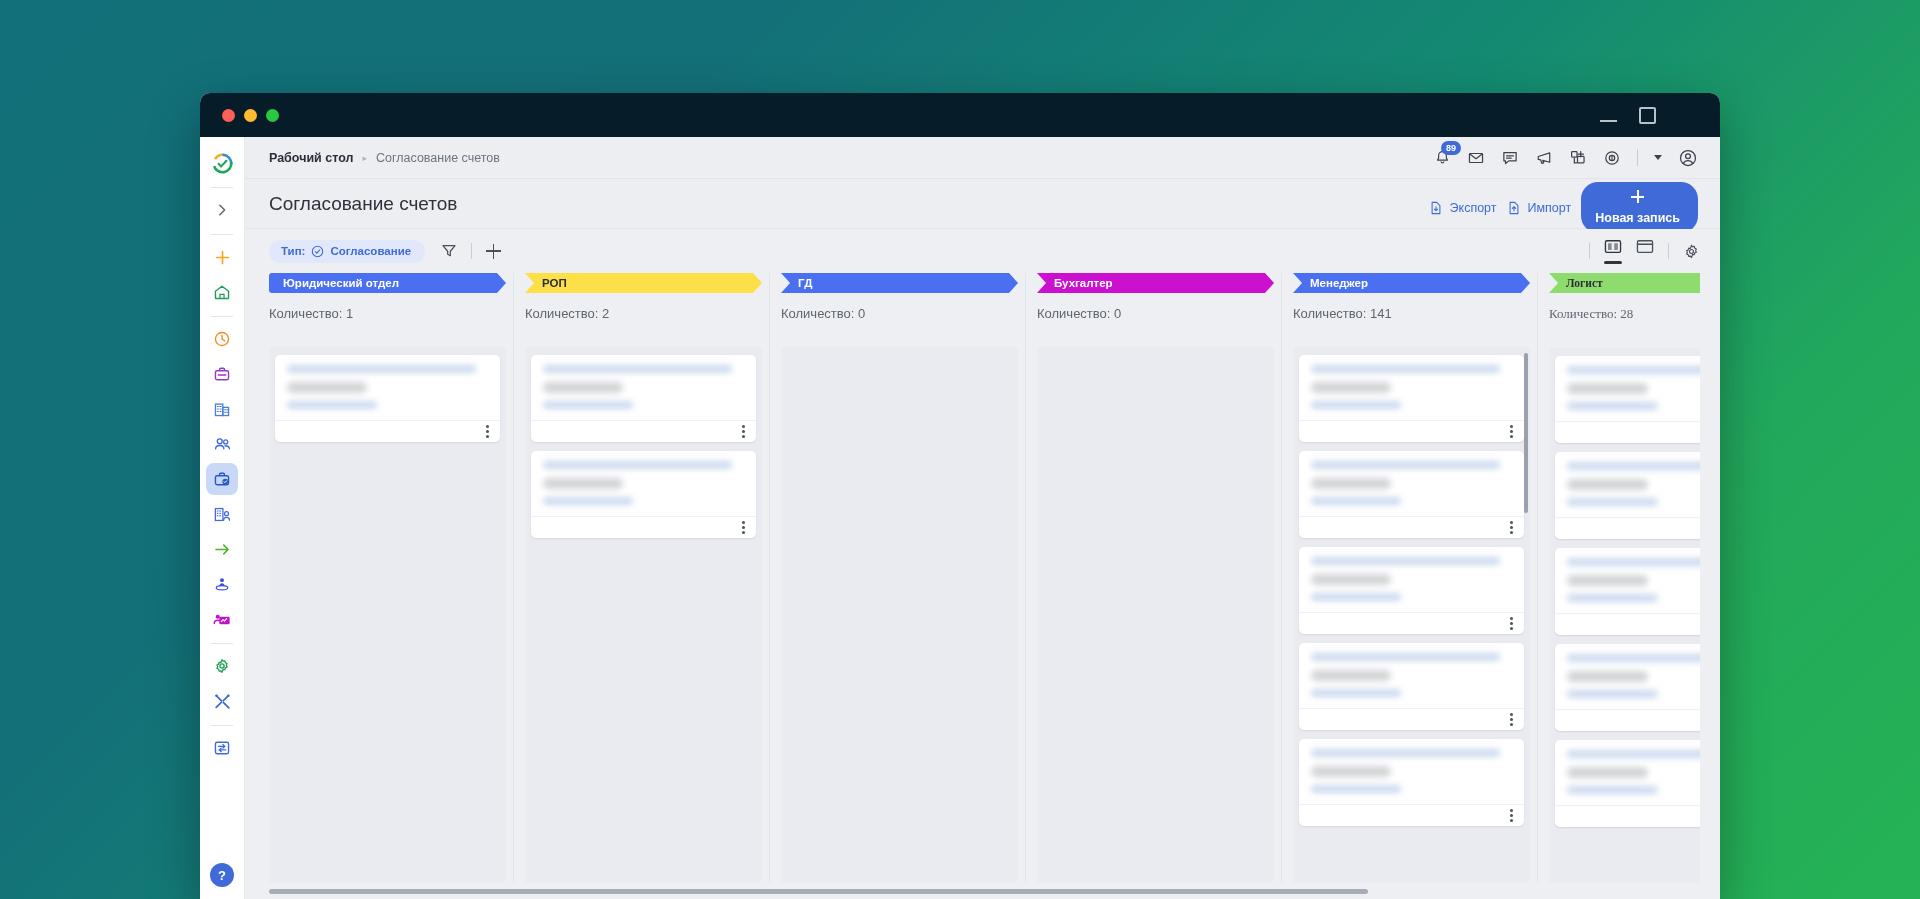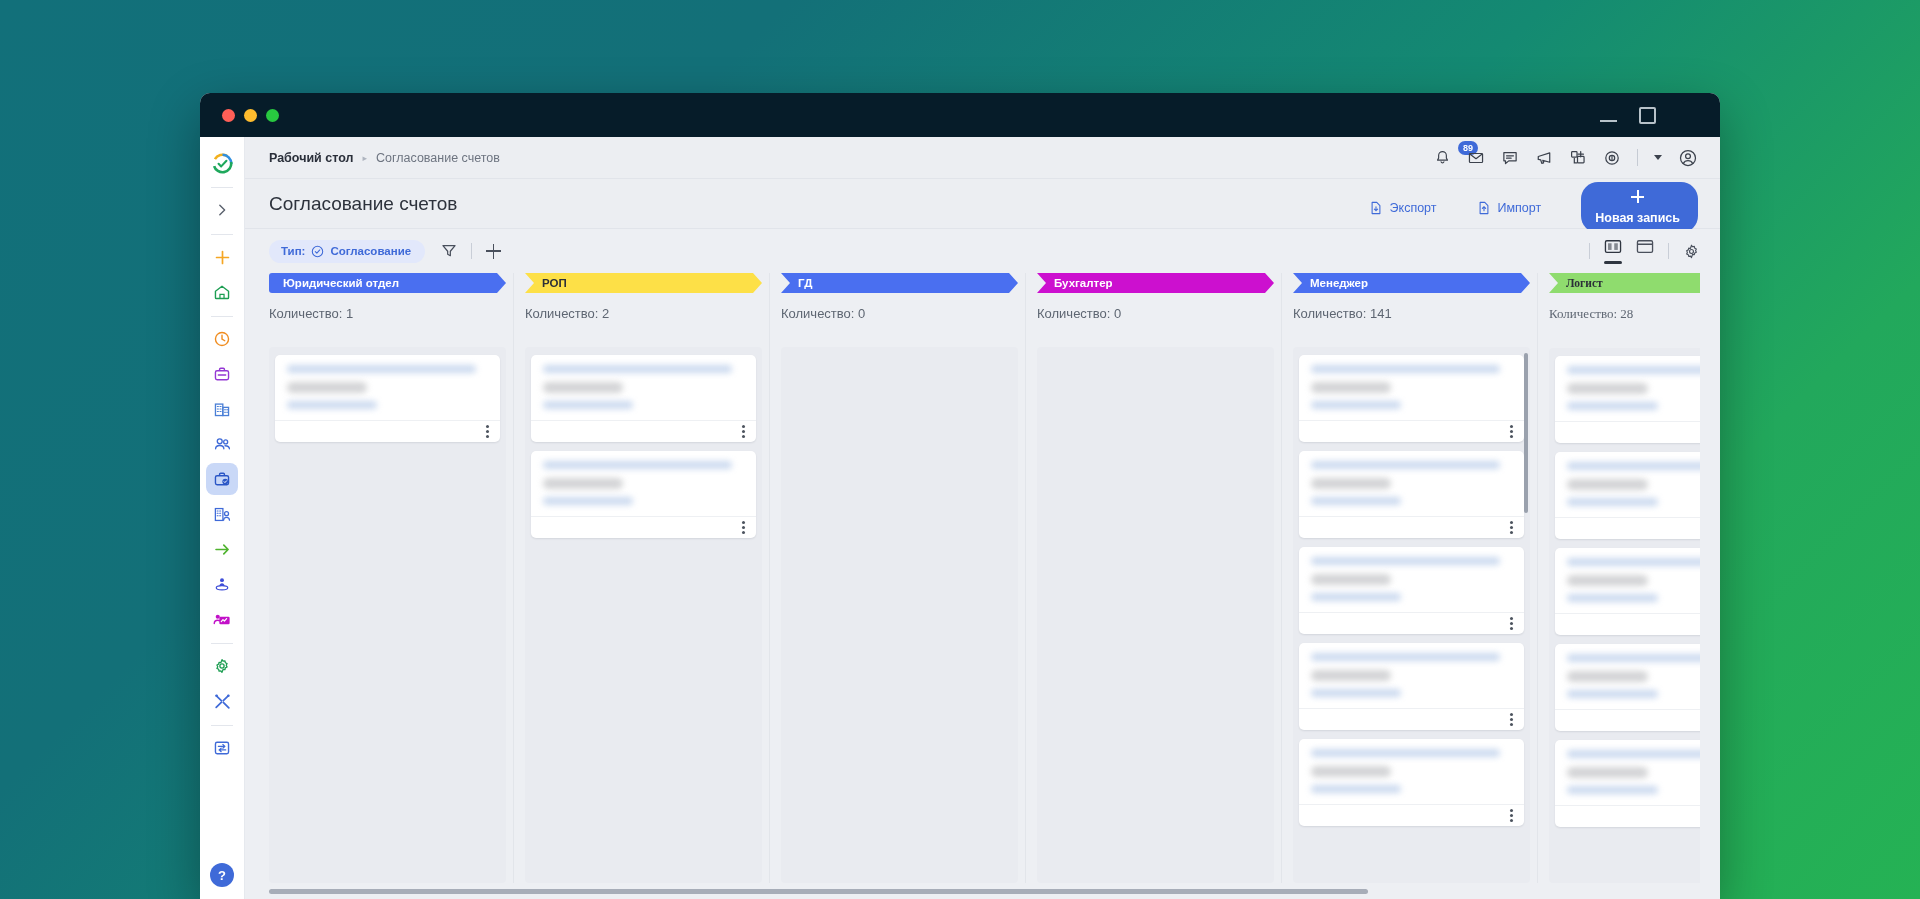--- a/index.html
+++ b/index.html
@@ -117,21 +117,21 @@
     gap: 32px;
   }
   .breadcrumb { display: flex; align-items: center; gap: 9px; font-size: 12.5px; }
   .bc-root { color: #2a2f3a; font-weight: bold; }
   .bc-sep { color: #aeb4bf; font-size: 9px; }
   .bc-leaf { color: #6d7480; }
 
   .topicons { margin-left: auto; display: flex; align-items: center; gap: 16px; }
   .ticon { position: relative; display: flex; align-items: center; justify-content: center; cursor: pointer; }
   .badge {
-    position: absolute; top: -8px; left: 24px;
+    position: absolute; top: -8px; left: 7px;
     background: #3f6ad8; color: #fff;
     font-size: 9px; font-weight: bold;
     border-radius: 9px; padding: 1px 5px;
     line-height: 12px; min-width: 19px; text-align: center;
   }
   .topdiv { width: 1px; height: 17px; background: #c6cbd4; }
   .caret-d {
     width: 0; height: 0;
     border-left: 4.5px solid transparent;
     border-right: 4.5px solid transparent;
@@ -141,21 +141,21 @@
   
   .pagebar {
     height: 50px;
     background: #eceef2;
     display: flex; align-items: center;
     padding: 0 22px 0 24px;
     flex: none;
     border-bottom: 1px solid #e1e4ea;
   }
   .page-title { font-size: 19px; color: #2d323c; font-weight: normal; }
-  .page-actions { margin-left: auto; display: flex; gap: 40px; margin-top: 8px; }
+  .page-actions { margin-left: auto; display: flex; gap: 10px; margin-top: 8px; }
   .link-btn {
     display: flex; align-items: center; gap: 7px;
     color: #3f6ad8; font-size: 12.5px; cursor: pointer;
   }
   .primary-btn {
     display: flex; align-items: center; gap: 8px;
     background: #3f6ad8; color: #fff;
     font-size: 12.5px; font-weight: bold;
     border-radius: 17px; padding: 8px 18px 8px 14px;
     border: none; cursor: pointer;

